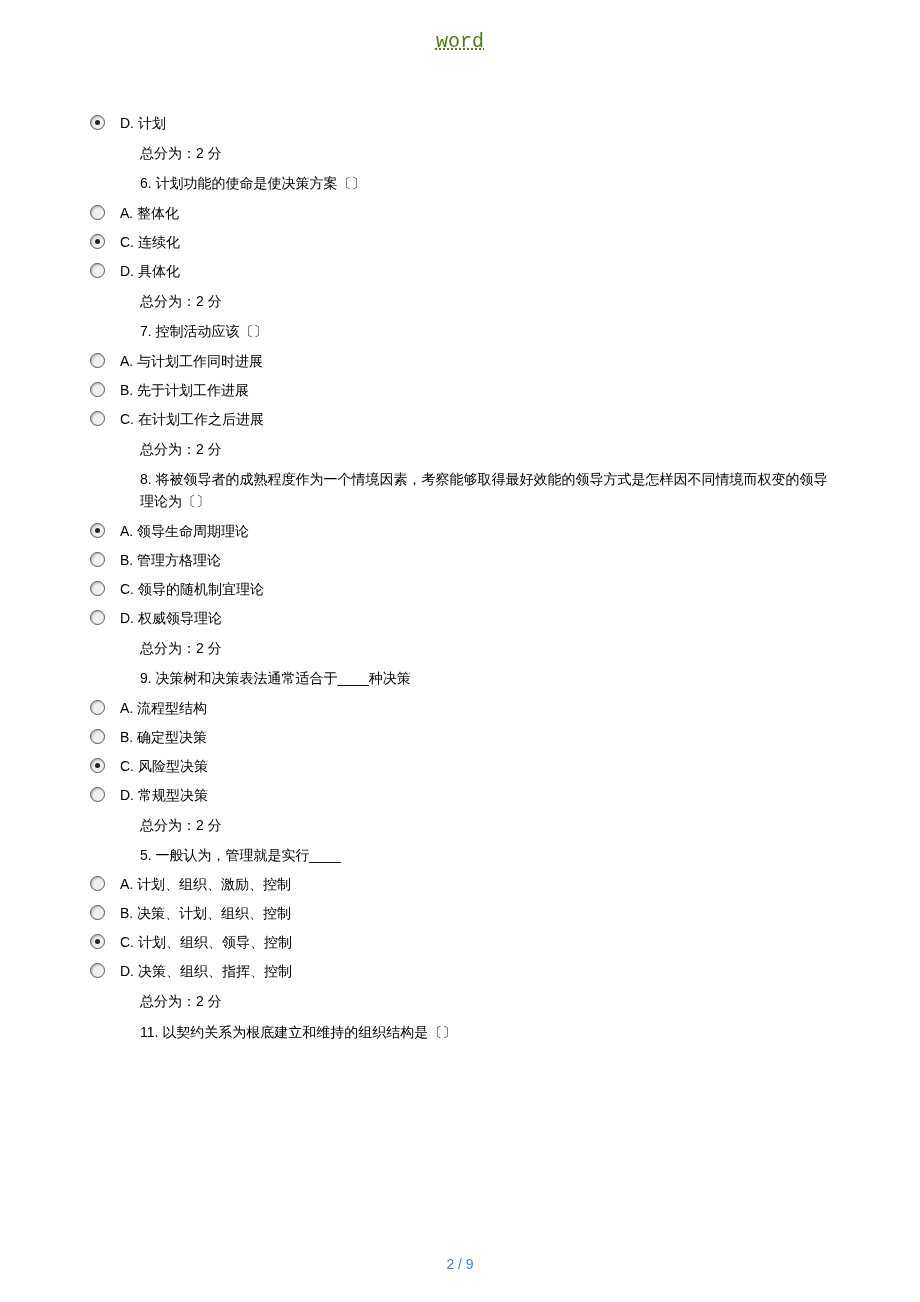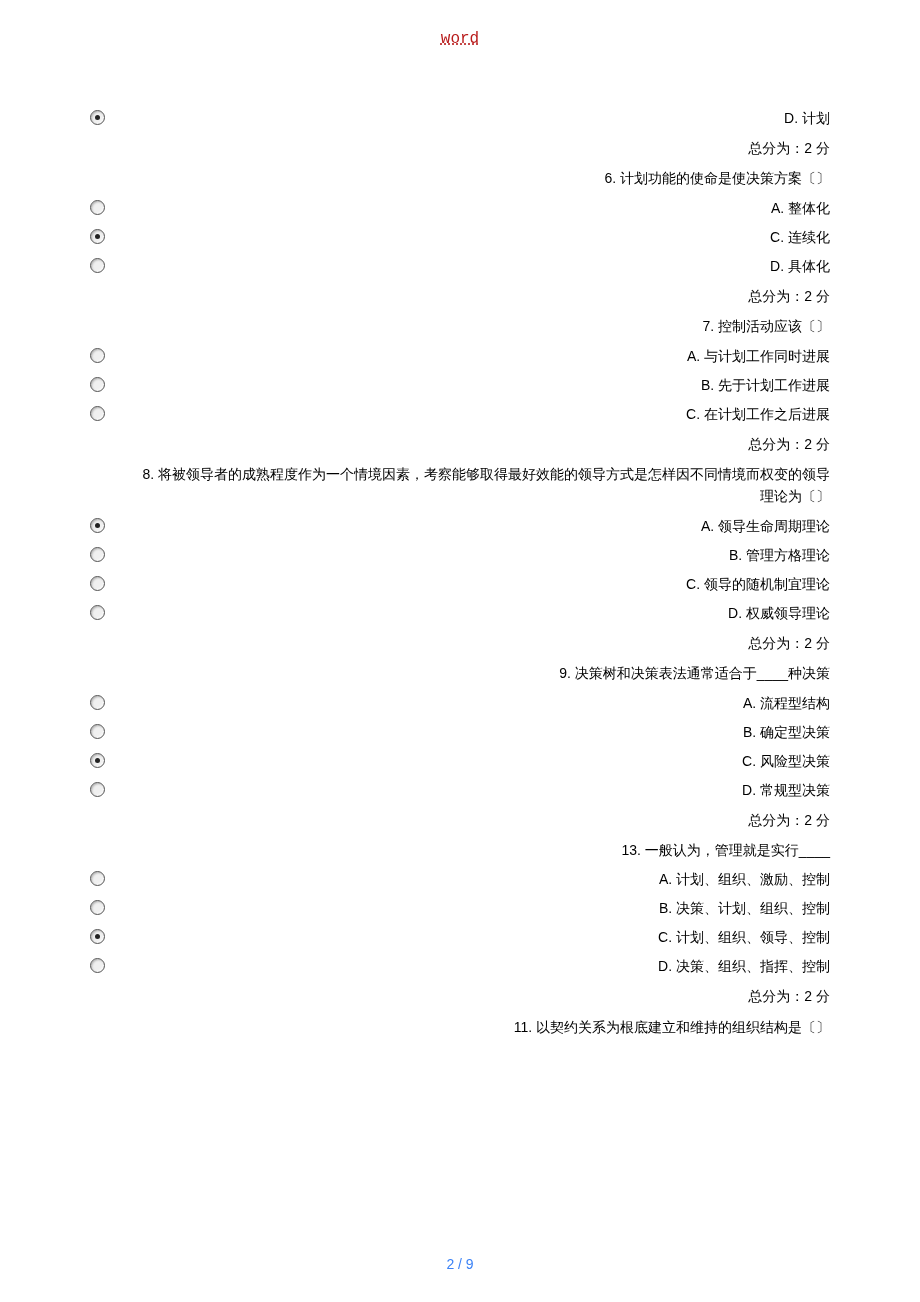--- a/index.html
+++ b/index.html
@@ -15,30 +15,29 @@
     padding: 30px 90px 40px 90px;
     box-sizing: border-box;
     min-height: 1302px;
     position: relative;
   }
   .header-link {
     text-align: center;
     margin-bottom: 60px;
   }
   .header-link span {
-    color: #b91c1c;
+    color: #4d7c0f;
     text-decoration: underline dotted;
     font-family: "Courier New", monospace;
-    font-size: 16px;
+    font-size: 20px;
   }
   .option-row {
     display: flex;
     align-items: flex-start;
     margin-bottom: 8px;
-    text-align: right;
   }
   .radio-col {
     width: 30px;
     flex: 0 0 30px;
     padding-top: 2px;
   }
   .radio-outer {
     width: 13px;
     height: 13px;
     border-radius: 50%;
@@ -61,21 +60,20 @@
   }
   .option-letter {
     font-family: Arial, sans-serif;
   }
   .score-line, .question-line {
     margin-left: 50px;
     margin-bottom: 8px;
     margin-top: 4px;
     line-height: 1.6;
     max-width: 700px;
-    text-align: right;
   }
   .page-number {
     position: absolute;
     bottom: 30px;
     left: 0;
     right: 0;
     text-align: center;
     font-family: Arial, sans-serif;
     font-size: 14px;
     color: #3b82f6;
@@ -191,21 +189,21 @@
         </div>
         <div class="option-text"><span class="option-letter">C.</span><span> 风险型决策</span></div>
       </div>
       <div class="option-row">
         <div class="radio-col">
           <div class="radio-outer"></div>
         </div>
         <div class="option-text"><span class="option-letter">D.</span><span> 常规型决策</span></div>
       </div>
       <div class="score-line">总分为：2 分</div>
-      <div class="question-line">13. 一般认为，管理就是实行____</div>
+      <div class="question-line">5. 一般认为，管理就是实行____</div>
       <div class="option-row">
         <div class="radio-col">
           <div class="radio-outer"></div>
         </div>
         <div class="option-text"><span class="option-letter">A.</span><span> 计划、组织、激励、控制</span></div>
       </div>
       <div class="option-row">
         <div class="radio-col">
           <div class="radio-outer"></div>
         </div>

